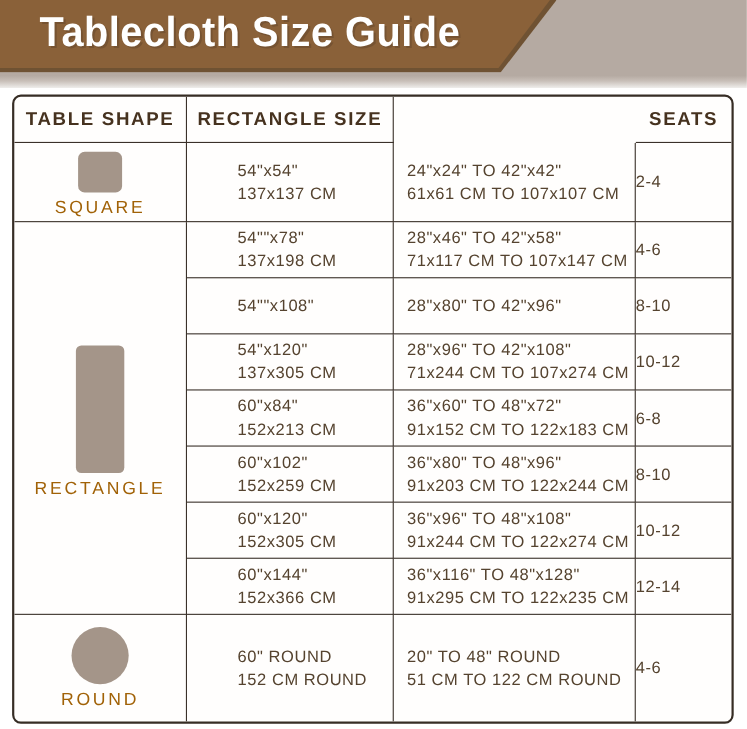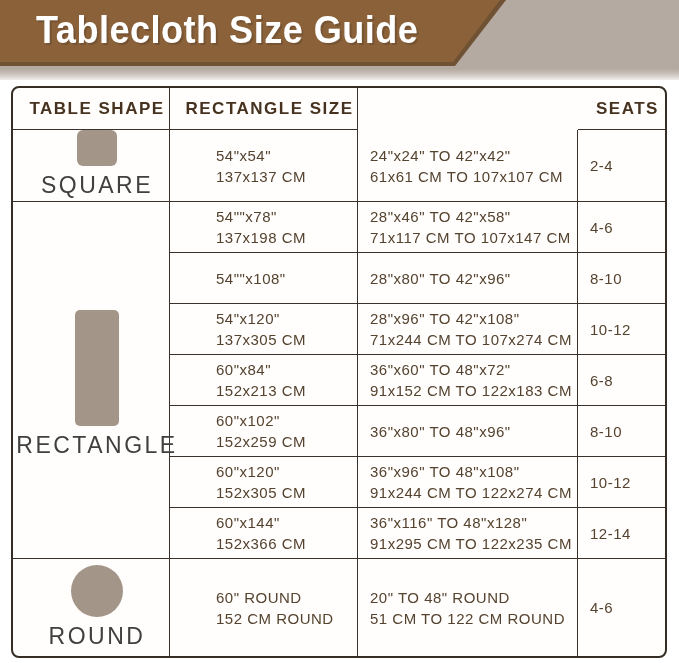--- a/index.html
+++ b/index.html
@@ -39,31 +39,30 @@
     display:grid;
     grid-template-columns:157px 188px 220px 1fr;
     grid-template-rows:42px 72px repeat(7,51px) 1fr;
   }
   .cell{
     box-sizing:border-box;
     border-right:1.5px solid #3a312a;
     border-bottom:1.5px solid #3a312a;
     display:flex;flex-direction:column;justify-content:center;
     color:#55432f;
-    padding-left:12px;
   }
   .cell.no-r{border-right:none;}
   .cell.no-b{border-bottom:none;}
   .head{
     align-items:center;font-weight:bold;font-size:17px;
     letter-spacing:1.5px;color:#46321f;white-space:nowrap;
   }
   .shape-cell{align-items:center;}
   .shape-label{
-    font-size:23px;letter-spacing:2.5px;color:#404040;margin-top:6px;
+    font-size:16px;letter-spacing:2.5px;color:#a16207;margin-top:6px;
   }
   .sq-shape{width:40px;height:37px;background:#a49589;border-radius:6px;}
   .rect-shape{width:44px;height:116px;background:#a49589;border-radius:5px;margin-top:8px;}
   .rnd-shape{width:52px;height:52px;background:#a49589;border-radius:50%;}
   .shape-cell.bottom{justify-content:flex-end;padding-bottom:2px;}
   .txt{
     font-size:15px;line-height:21px;letter-spacing:0.5px;
     text-align:left;
   }
   .c2{padding-left:46px;}
@@ -160,20 +159,21 @@
   <div class="cell seats no-r" style="grid-area:6/4">
     <span>6-8</span>
   </div>
 
   <div class="cell txt c2" style="grid-area:7/2">
     <div>60"x102"</div>
     <div>152x259 CM</div>
   </div>
   <div class="cell txt c3" style="grid-area:7/3">
     <div>36"x80" TO 48"x96"</div>
+    <div>91x203 CM TO 122x244 CM</div>
   </div>
   <div class="cell seats no-r" style="grid-area:7/4">
     <span>8-10</span>
   </div>
 
   <div class="cell txt c2" style="grid-area:8/2">
     <div>60"x120"</div>
     <div>152x305 CM</div>
   </div>
   <div class="cell txt c3" style="grid-area:8/3">

